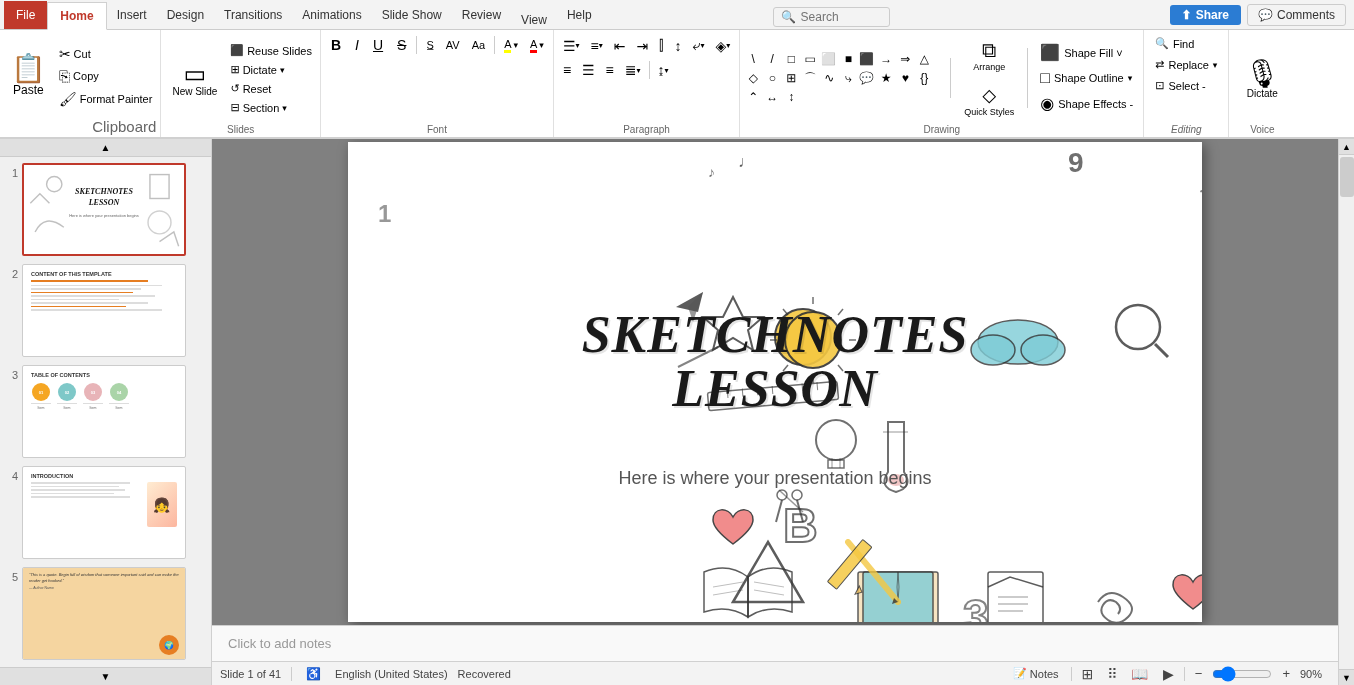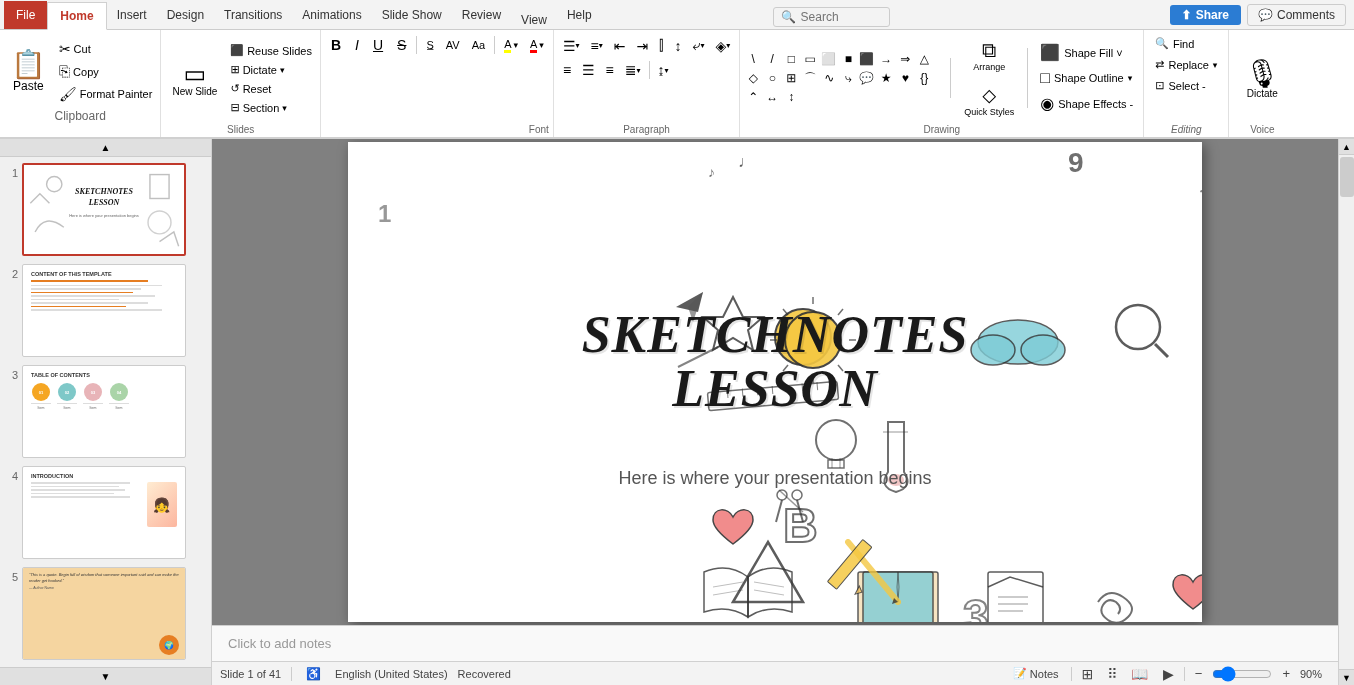--- a/index.html
+++ b/index.html
@@ -81,21 +81,21 @@
         <div style="display: flex; align-items: center; gap: 3px; padding: 2px 4px; cursor: pointer; border-radius: 2px;">
           <span style="font-size: 14px;">⎘</span>
           <span style="font-size: 11px;">Copy</span>
         </div>
         <div style="display: flex; align-items: center; gap: 3px; padding: 2px 4px; cursor: pointer; border-radius: 2px;">
           <span style="font-size: 14px;">🖌</span>
           <span style="font-size: 11px;">Format Painter</span>
         </div>
       </div>
     </div>
-    <div style="font-size: 12px; color: #666; text-align: center; padding-bottom: 14px;">Clipboard</div>
+    <div style="font-size: 15px; color: #666; text-align: right; padding-bottom: 2px;">Clipboard</div>
   </div>
 
   <div style="display: flex; align-items: stretch; padding: 4px 4px 0 4px; border-right: 1px solid #e0e0e0; flex-direction: column;">
     <div style="display: flex; flex: 1; gap: 2px; align-items: center;">
       <div style="display: flex; flex-direction: column; align-items: center; padding: 4px 6px; cursor: pointer; border-radius: 3px; border: 1px solid transparent;">
         <span style="font-size: 24px; line-height: 1;">▭</span>
         <span style="font-size: 10px;">New Slide</span>
       </div>
       <div style="display: flex; flex-direction: column; gap: 2px; justify-content: center;">
         <div style="display: flex; align-items: center; gap: 3px; padding: 2px 4px; cursor: pointer; border-radius: 2px; font-size: 11px;">
@@ -135,21 +135,21 @@
       <div style="padding: 2px 4px; cursor: pointer; font-size: 11px; border: 1px solid transparent; border-radius: 2px; display: flex; align-items: center; gap: 2px;">
         <span style="border-bottom: 3px solid yellow;">A</span>
           <span style="font-size: 9px;">▾</span>
       </div>
       <div style="padding: 2px 4px; cursor: pointer; font-size: 11px; border: 1px solid transparent; border-radius: 2px; display: flex; align-items: center; gap: 2px;">
         <span style="border-bottom: 3px solid red;">A</span>
           <span style="font-size: 9px;">▾</span>
       </div>
     </div>
     <div style="flex: 1;"></div>
-    <div style="font-size: 10px; color: #666; text-align: right; padding-bottom: 2px;">Font</div>
+    <div style="font-size: 10px; color: #666; text-align: center; padding-bottom: 2px;">Font</div>
   </div>
 
   <div style="display: flex; align-items: stretch; padding: 4px 4px 0 4px; border-right: 1px solid #e0e0e0; flex-direction: column;">
     <div style="display: flex; gap: 1px; margin-bottom: 2px; align-items: center;">
       <div style="padding: 2px 4px; cursor: pointer; font-size: 14px; border: 1px solid transparent; border-radius: 2px; display: flex; align-items: center;">☰<span style="font-size:8px">▾</span></div>
       <div style="padding: 2px 4px; cursor: pointer; font-size: 14px; border: 1px solid transparent; border-radius: 2px; display: flex; align-items: center;">≡<span style="font-size:8px">▾</span></div>
       <div style="padding: 2px 4px; cursor: pointer; font-size: 14px; border: 1px solid transparent; border-radius: 2px;">⇤</div>
       <div style="padding: 2px 4px; cursor: pointer; font-size: 14px; border: 1px solid transparent; border-radius: 2px;">⇥</div>
       <div style="padding: 2px 4px; cursor: pointer; font-size: 14px; border: 1px solid transparent; border-radius: 2px;">⫿</div>
       <div style="padding: 2px 4px; cursor: pointer; font-size: 14px; border: 1px solid transparent; border-radius: 2px;">↕</div>

